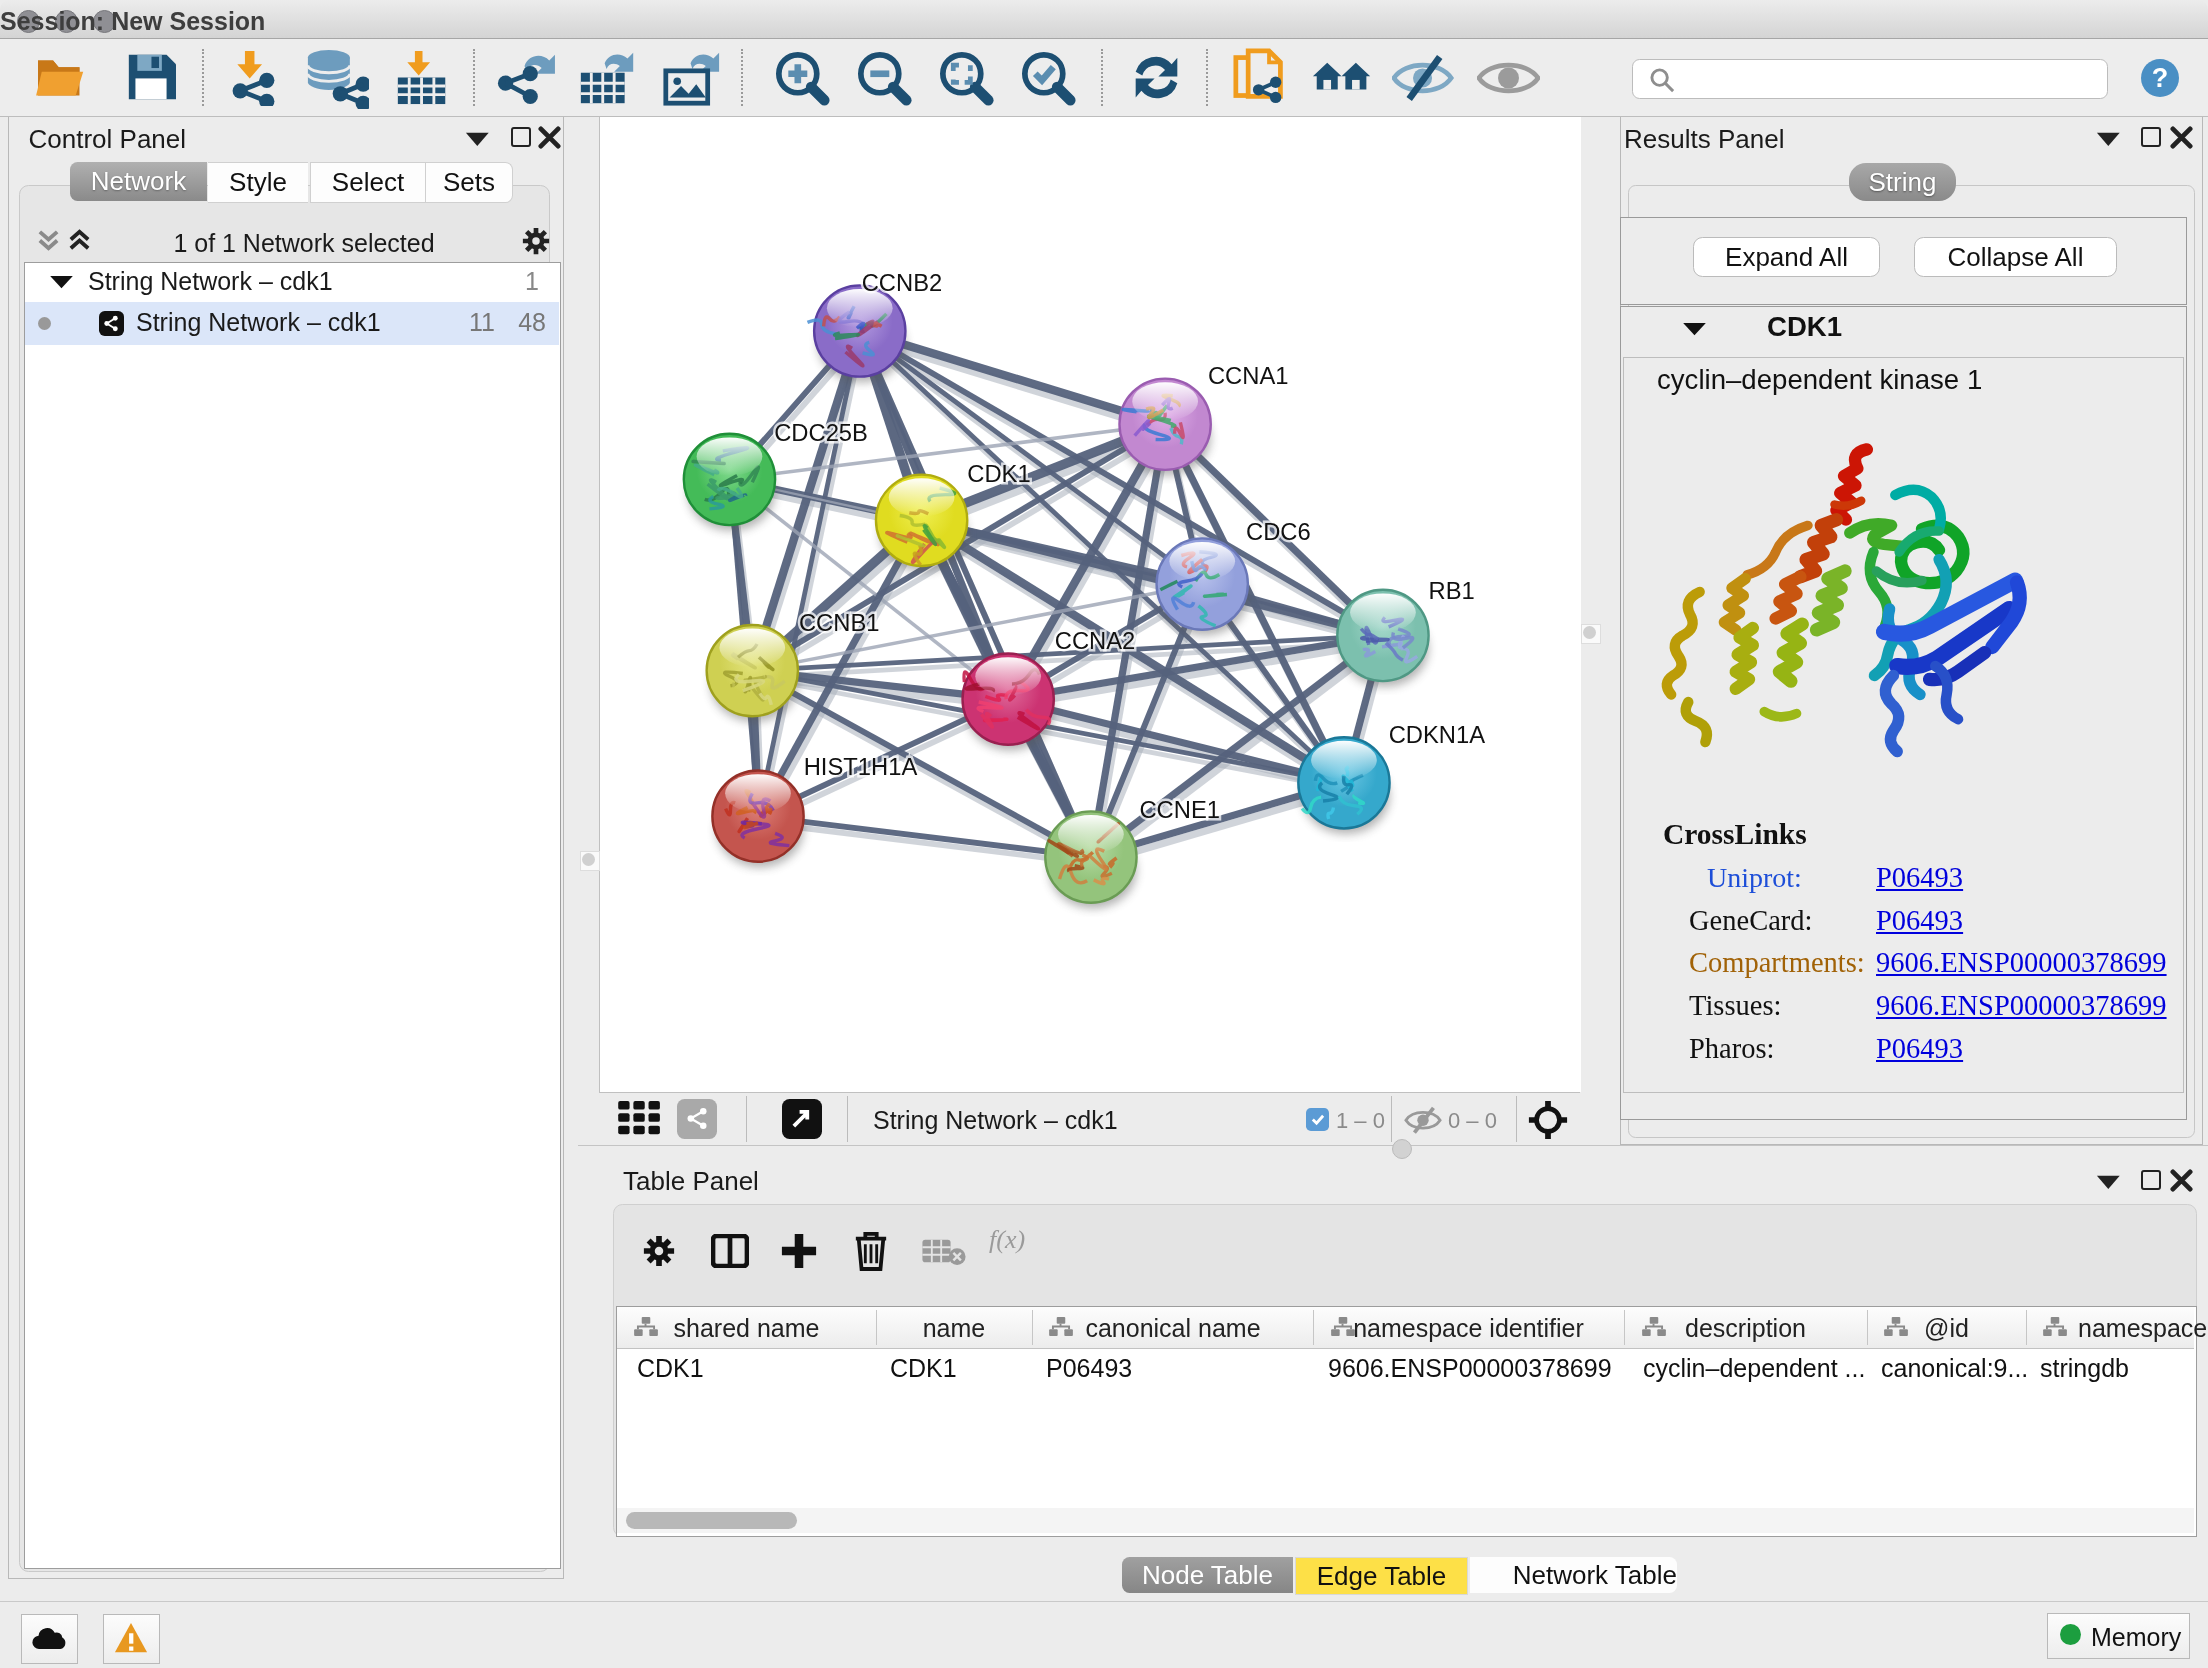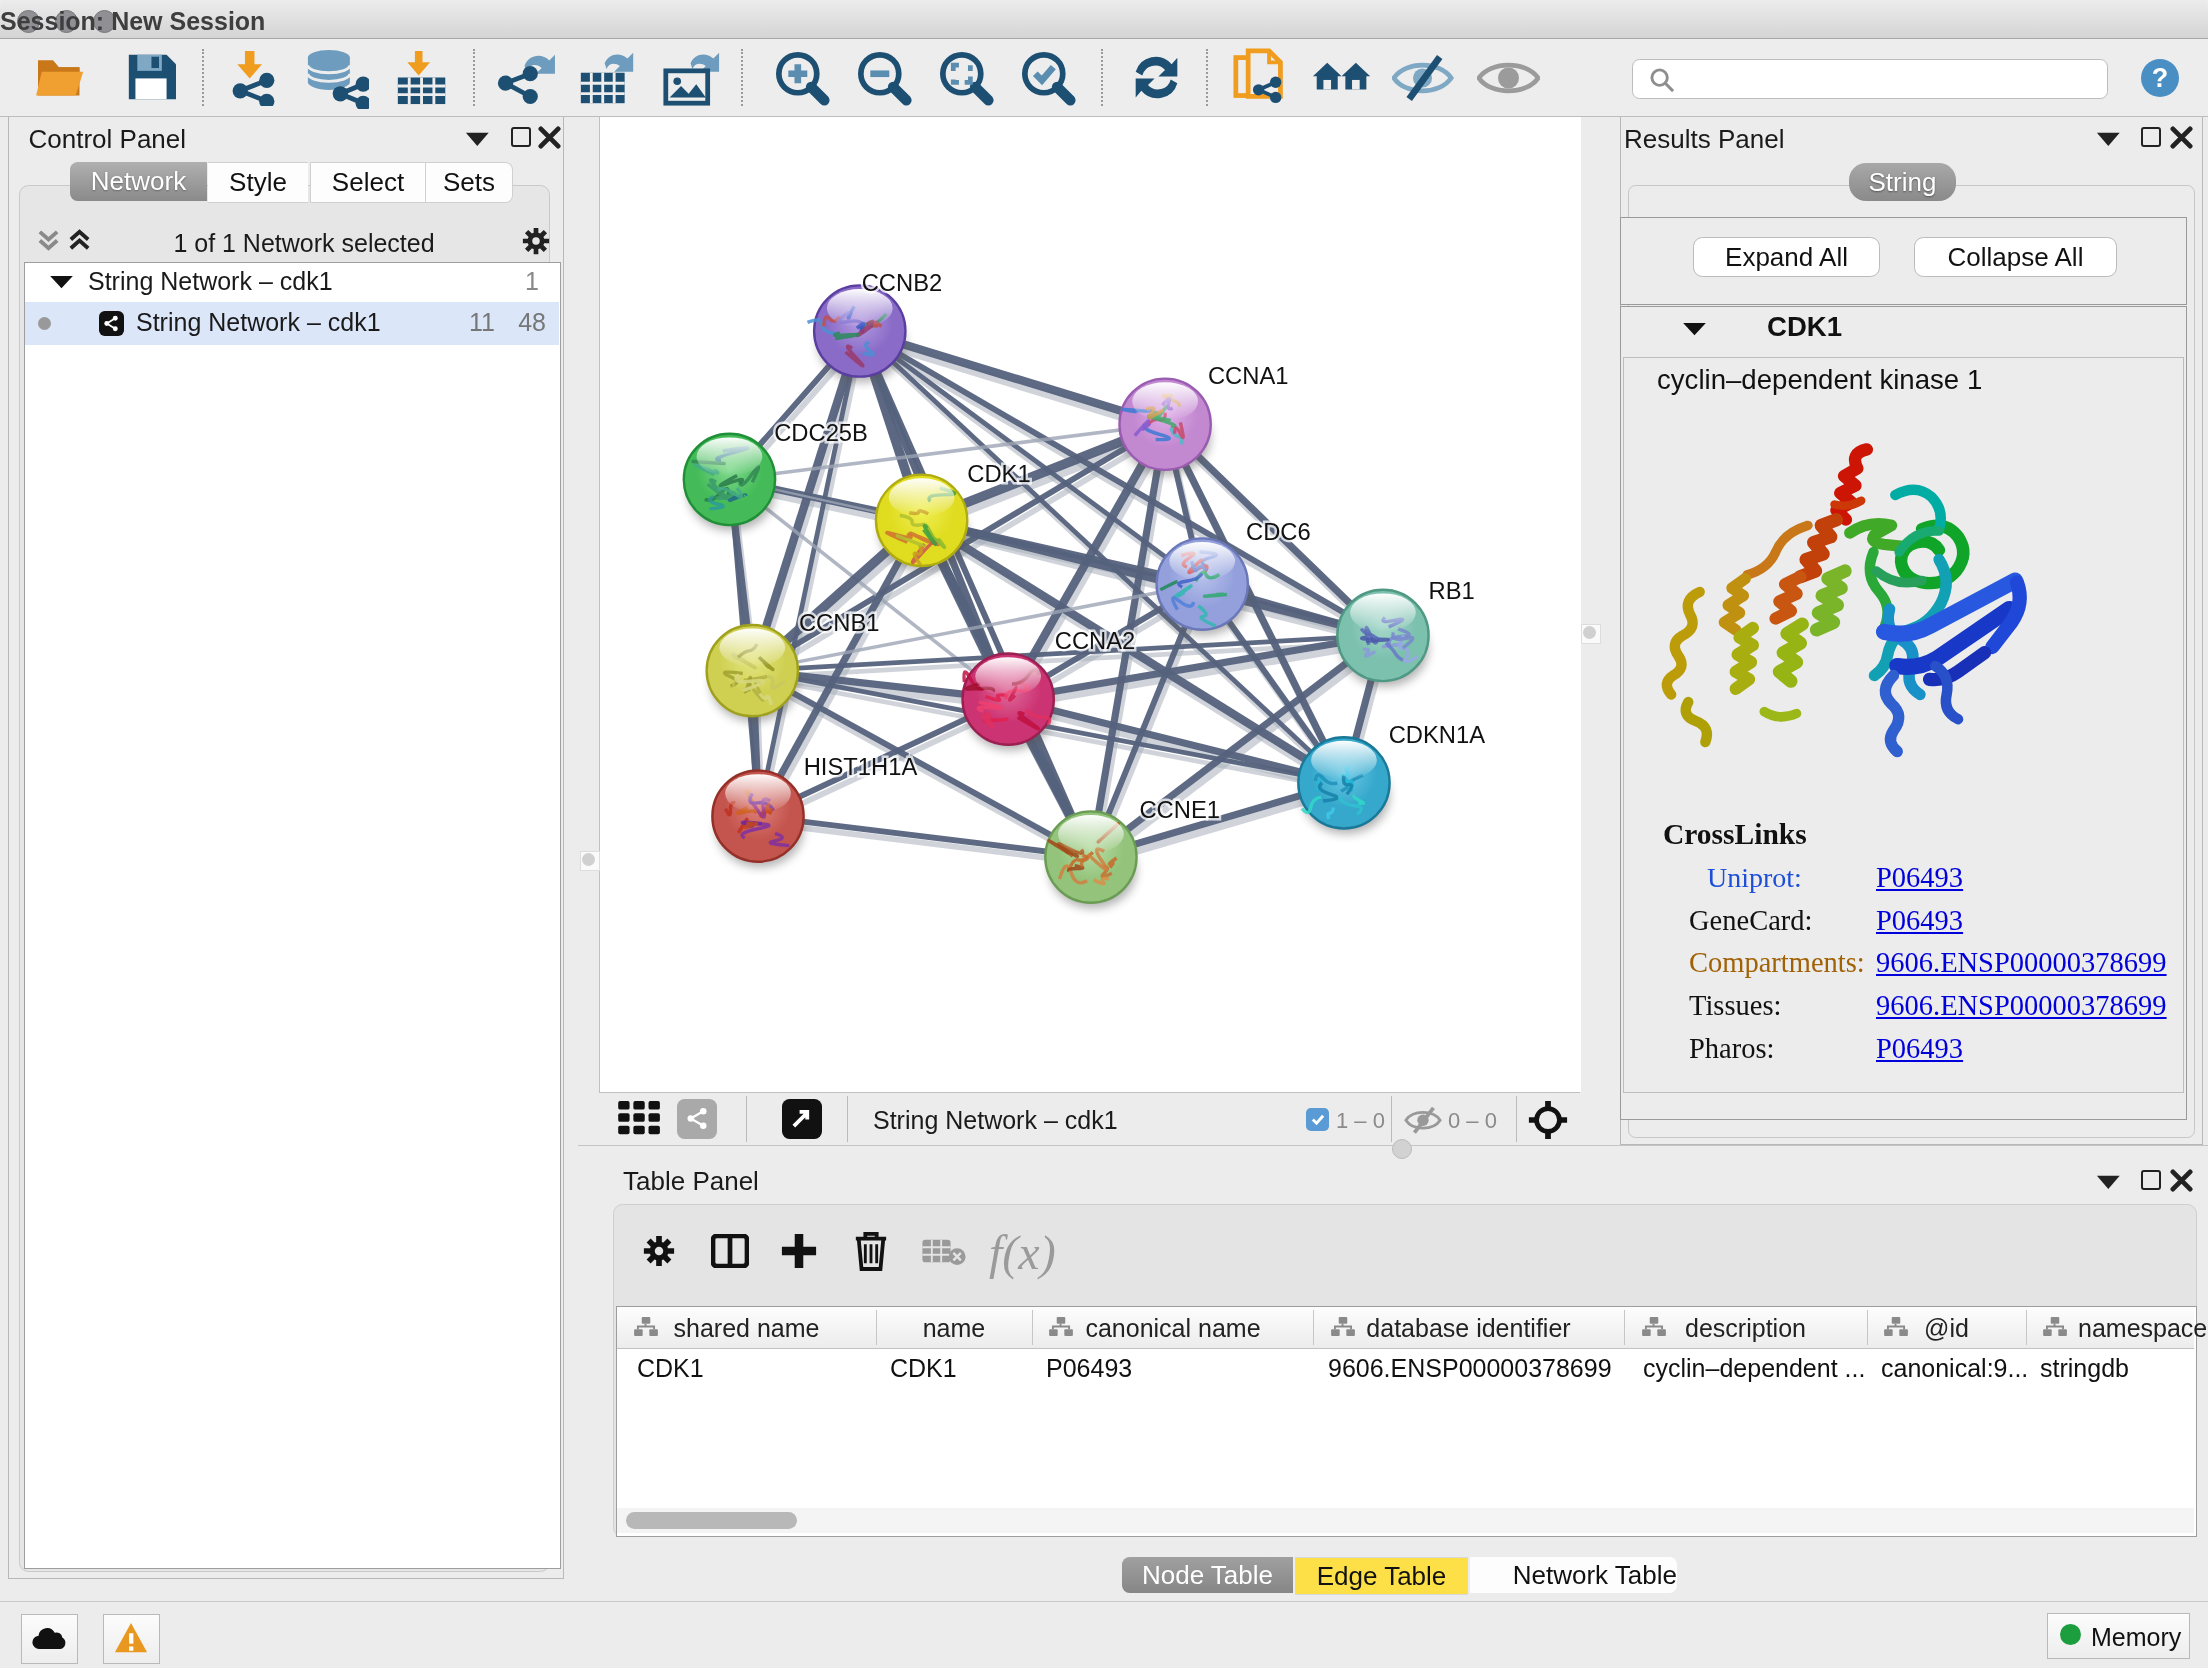--- a/index.html
+++ b/index.html
@@ -653,21 +653,21 @@
     <path d="M3 8 h32 M13 8 v-5 h12 v5" stroke="#111" stroke-width="4" fill="none"></path>
 <path d="M6 8 l3 32 h20 l3-32" fill="none" stroke="#111" stroke-width="4"></path>
 <path d="M13 14 v20 M19 14 v20 M25 14 v20" stroke="#111" stroke-width="3"></path>
   </svg>
 <svg style="position:absolute;left:921px;top:1236px" width="46" height="30" viewBox="0 0 48 32">
     <rect x="1" y="4" width="30" height="24" rx="3" fill="#9a9a9a"></rect>
 <path d="M1 12 h30 M1 20 h30 M11 4 v24 M21 4 v24" stroke="#e4e4e4" stroke-width="2"></path>
 <circle cx="38" cy="22" r="9" fill="#9a9a9a"></circle>
     <path d="M34 18 l8 8 M42 18 l-8 8" stroke="#e4e4e4" stroke-width="2.5"></path>
   </svg>
-<div class="abs" style="left:989px;top:1225px;font-family:'Liberation Serif',serif;font-style:italic;font-size:48px;color:#9a9a9a">f(x)</div>
+<div class="abs" style="left:989px;top:1225px;font-family:'Liberation Serif',serif;font-style:italic;font-size:26px;color:#9a9a9a">f(x)</div>
 <div class="abs" style="left:616px;top:1306px;width:1579px;height:229px;background:#fff;border:1px solid #9d9d9d"></div>
 <div class="abs" style="left:617px;top:1307px;width:1577px;height:41px;background:linear-gradient(#fdfdfd,#ececec);border-bottom:1px solid #c2c2c2"></div>
 <div class="abs" style="left:876px;top:1310px;width:0;height:35px;border-left:1px solid #c6c6c6"></div>
 <div class="abs" style="left:617px;top:1314px;width:259px;text-align:center;font-size:25px;color:#222">shared name</div>
 <svg style="position:absolute;left:634px;top:1317px" width="24" height="19" viewBox="0 0 25 20">
     <g fill="#8a8a8a">
       <rect x="8" y="0" width="9" height="7" rx="1"></rect>
       <rect x="0" y="13" width="9" height="7" rx="1"></rect>
       <rect x="16" y="13" width="9" height="7" rx="1"></rect>
       <path d="M12 7 v3 M4 13 v-3 h17 v3" stroke="#8a8a8a" stroke-width="2" fill="none"></path>
@@ -679,21 +679,21 @@
 <div class="abs" style="left:1032px;top:1314px;width:282px;text-align:center;font-size:25px;color:#222">canonical name</div>
 <svg style="position:absolute;left:1049px;top:1317px" width="24" height="19" viewBox="0 0 25 20">
     <g fill="#8a8a8a">
       <rect x="8" y="0" width="9" height="7" rx="1"></rect>
       <rect x="0" y="13" width="9" height="7" rx="1"></rect>
       <rect x="16" y="13" width="9" height="7" rx="1"></rect>
       <path d="M12 7 v3 M4 13 v-3 h17 v3" stroke="#8a8a8a" stroke-width="2" fill="none"></path>
     </g>
   </svg>
 <div class="abs" style="left:1624px;top:1310px;width:0;height:35px;border-left:1px solid #c6c6c6"></div>
-<div class="abs" style="left:1313px;top:1314px;width:311px;text-align:center;font-size:25px;color:#222">database identifier</div>
+<div class="abs" style="left:1313px;top:1314px;width:311px;text-align:center;font-size:25px;color:#222">namespace identifier</div>
 <svg style="position:absolute;left:1331px;top:1317px" width="24" height="19" viewBox="0 0 25 20">
     <g fill="#8a8a8a">
       <rect x="8" y="0" width="9" height="7" rx="1"></rect>
       <rect x="0" y="13" width="9" height="7" rx="1"></rect>
       <rect x="16" y="13" width="9" height="7" rx="1"></rect>
       <path d="M12 7 v3 M4 13 v-3 h17 v3" stroke="#8a8a8a" stroke-width="2" fill="none"></path>
     </g>
   </svg>
 <div class="abs" style="left:1867px;top:1310px;width:0;height:35px;border-left:1px solid #c6c6c6"></div>
 <div class="abs" style="left:1624px;top:1314px;width:243px;text-align:center;font-size:25px;color:#222">description</div>

